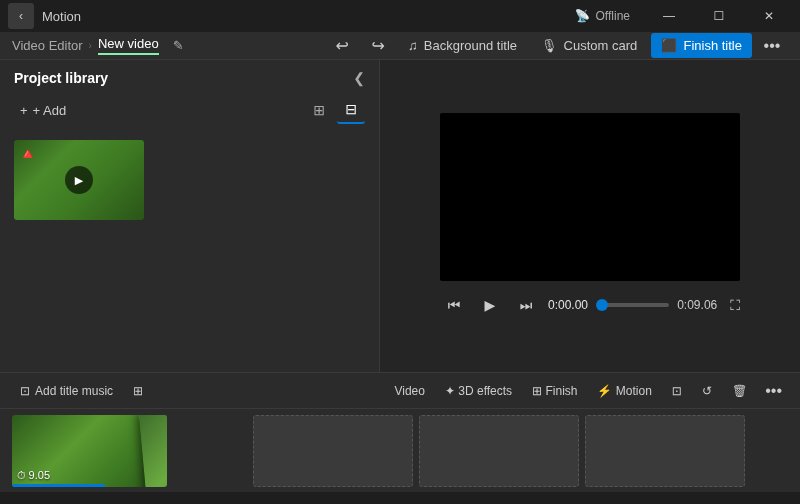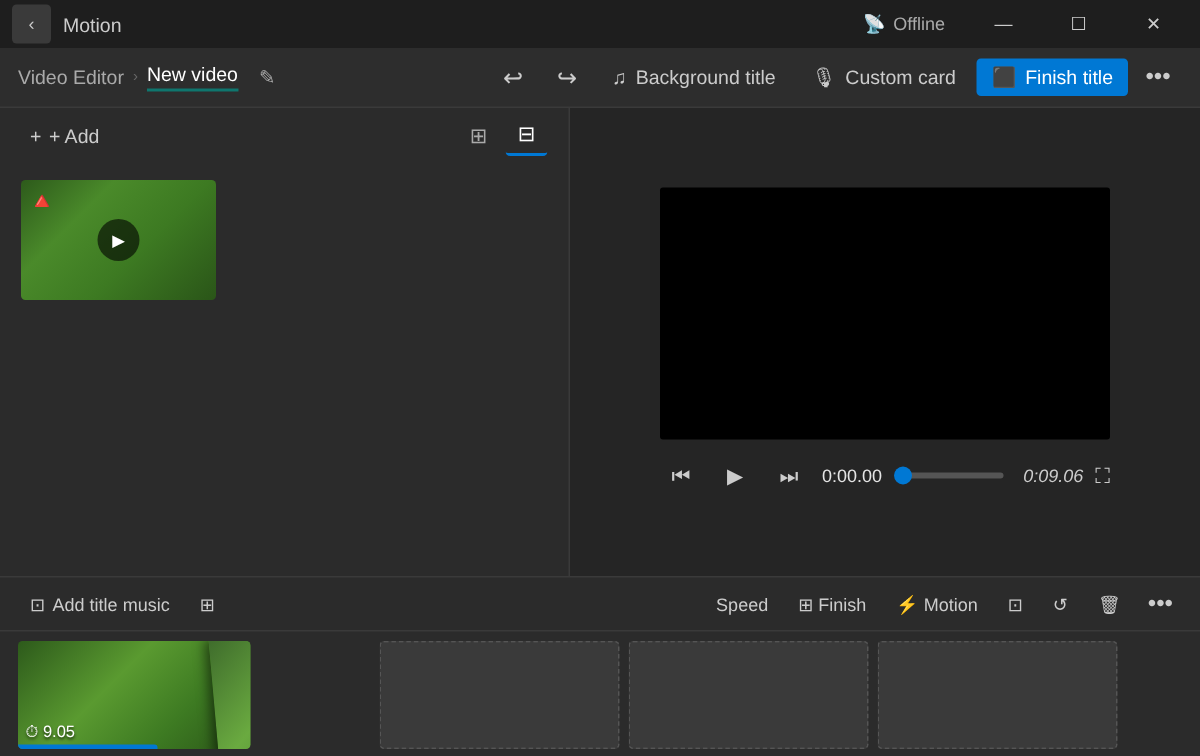--- a/index.html
+++ b/index.html
@@ -57,39 +57,39 @@
       width: 46px; height: 32px;
       display: flex; align-items: center; justify-content: center;
       cursor: pointer;
       font-size: 12px;
       color: #ccc;
       background: transparent;
     }
 
     
     .menu-bar {
-      height: 40px;
+      height: 28px;
       background: #2d2d2d;
       display: flex;
       align-items: center;
       padding: 0 12px;
       gap: 0;
       border-bottom: 1px solid #3a3a3a;
     }
     .breadcrumb {
       display: flex;
       align-items: center;
       gap: 6px;
       font-size: 13px;
       color: #aaa;
     }
     .breadcrumb .current {
       color: #fff;
       font-weight: 500;
-      border-bottom: 2px solid #0f766e;
+      border-bottom: 2px solid #86efac;
       padding-bottom: 2px;
     }
     .breadcrumb .separator { color: #666; font-size: 10px; }
     .edit-icon {
       margin-left: 8px;
       color: #aaa;
       font-size: 13px;
       cursor: pointer;
     }
     .menu-spacer { flex: 1; }
@@ -287,22 +287,20 @@
       top: 50%;
       transform: translate(-50%, -50%);
       width: 12px; height: 12px;
       background: #0078d4;
       border-radius: 50%;
     }
     .time-end {
       font-size: 12px;
       color: #ccc;
       min-width: 45px;
-      text-align: right;
-      font-style: italic;
     }
     .fullscreen-btn {
       color: #ccc;
       cursor: pointer;
       font-size: 14px;
     }
 
     
     .timeline {
       height: 120px;
@@ -457,20 +455,24 @@
       <span>⬛</span>
       <span>Finish title</span>
     </div>
     <div class="more-btn">•••</div>
   </div>
 </div>
 
 <div class="main-layout">
 
   <div class="left-panel">
+    <div class="panel-header">
+      <span class="panel-title">Project library</span>
+      <span class="collapse-btn">❮</span>
+    </div>
     <div class="panel-toolbar">
       <div class="add-btn">
         <span>+</span>
         <span>+ Add</span>
       </div>
       <div class="view-btns">
         <div class="view-btn">⊞</div>
         <div class="view-btn active">⊟</div>
       </div>
     </div>
@@ -505,21 +507,25 @@
 <div class="timeline">
   <div class="timeline-toolbar">
     <div class="tl-btn">
       <span>⊡</span>
       <span>Add title music</span>
     </div>
     <div class="tl-btn">
       <span>⊞</span>
     </div>
     <div class="tl-spacer"></div>
-    <div class="tl-effect-btn">Speed</div>
+    <div class="tl-effect-btn">Video</div>
+    <div class="tl-effect-btn">
+      <span>✦ </span>
+      <span>3D effects</span>
+    </div>
     <div class="tl-effect-btn">
       <span>⊞ </span>
       <span>Finish</span>
     </div>
     <div class="tl-effect-btn">
       <span>⚡ </span>
       <span>Motion</span>
     </div>
     <div class="tl-effect-btn">⊡</div>
     <div class="tl-effect-btn">↺</div>

